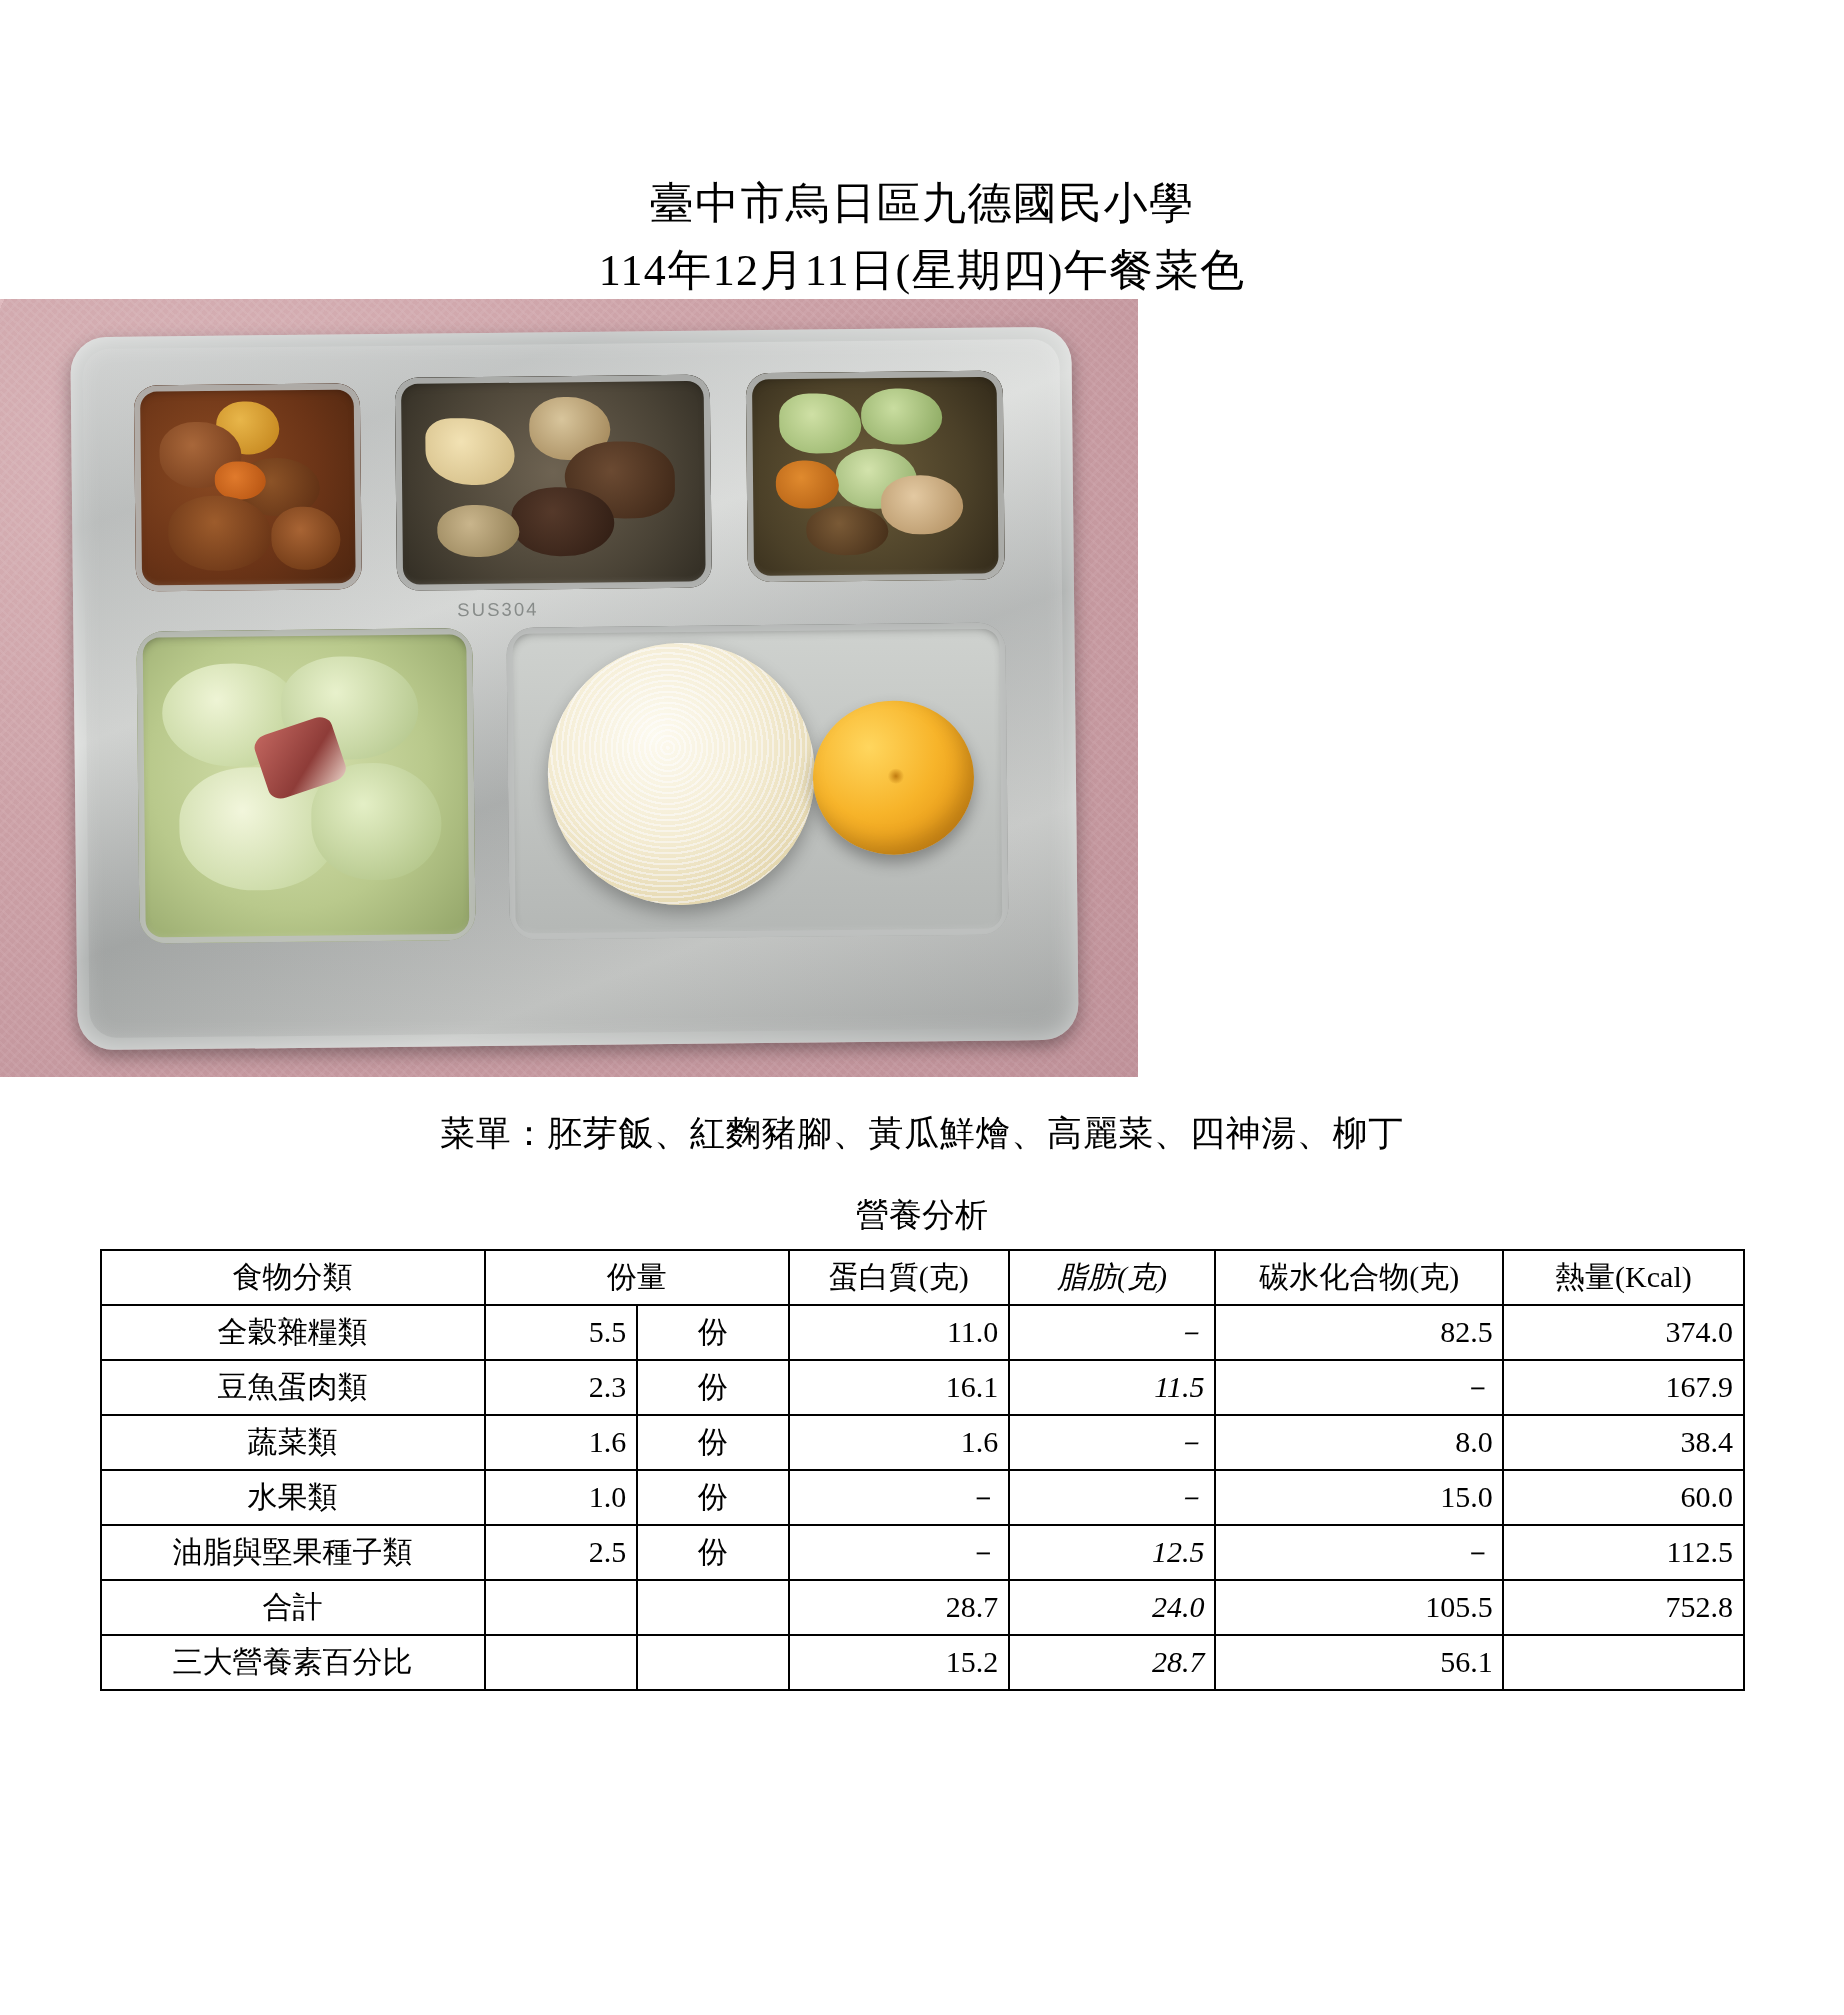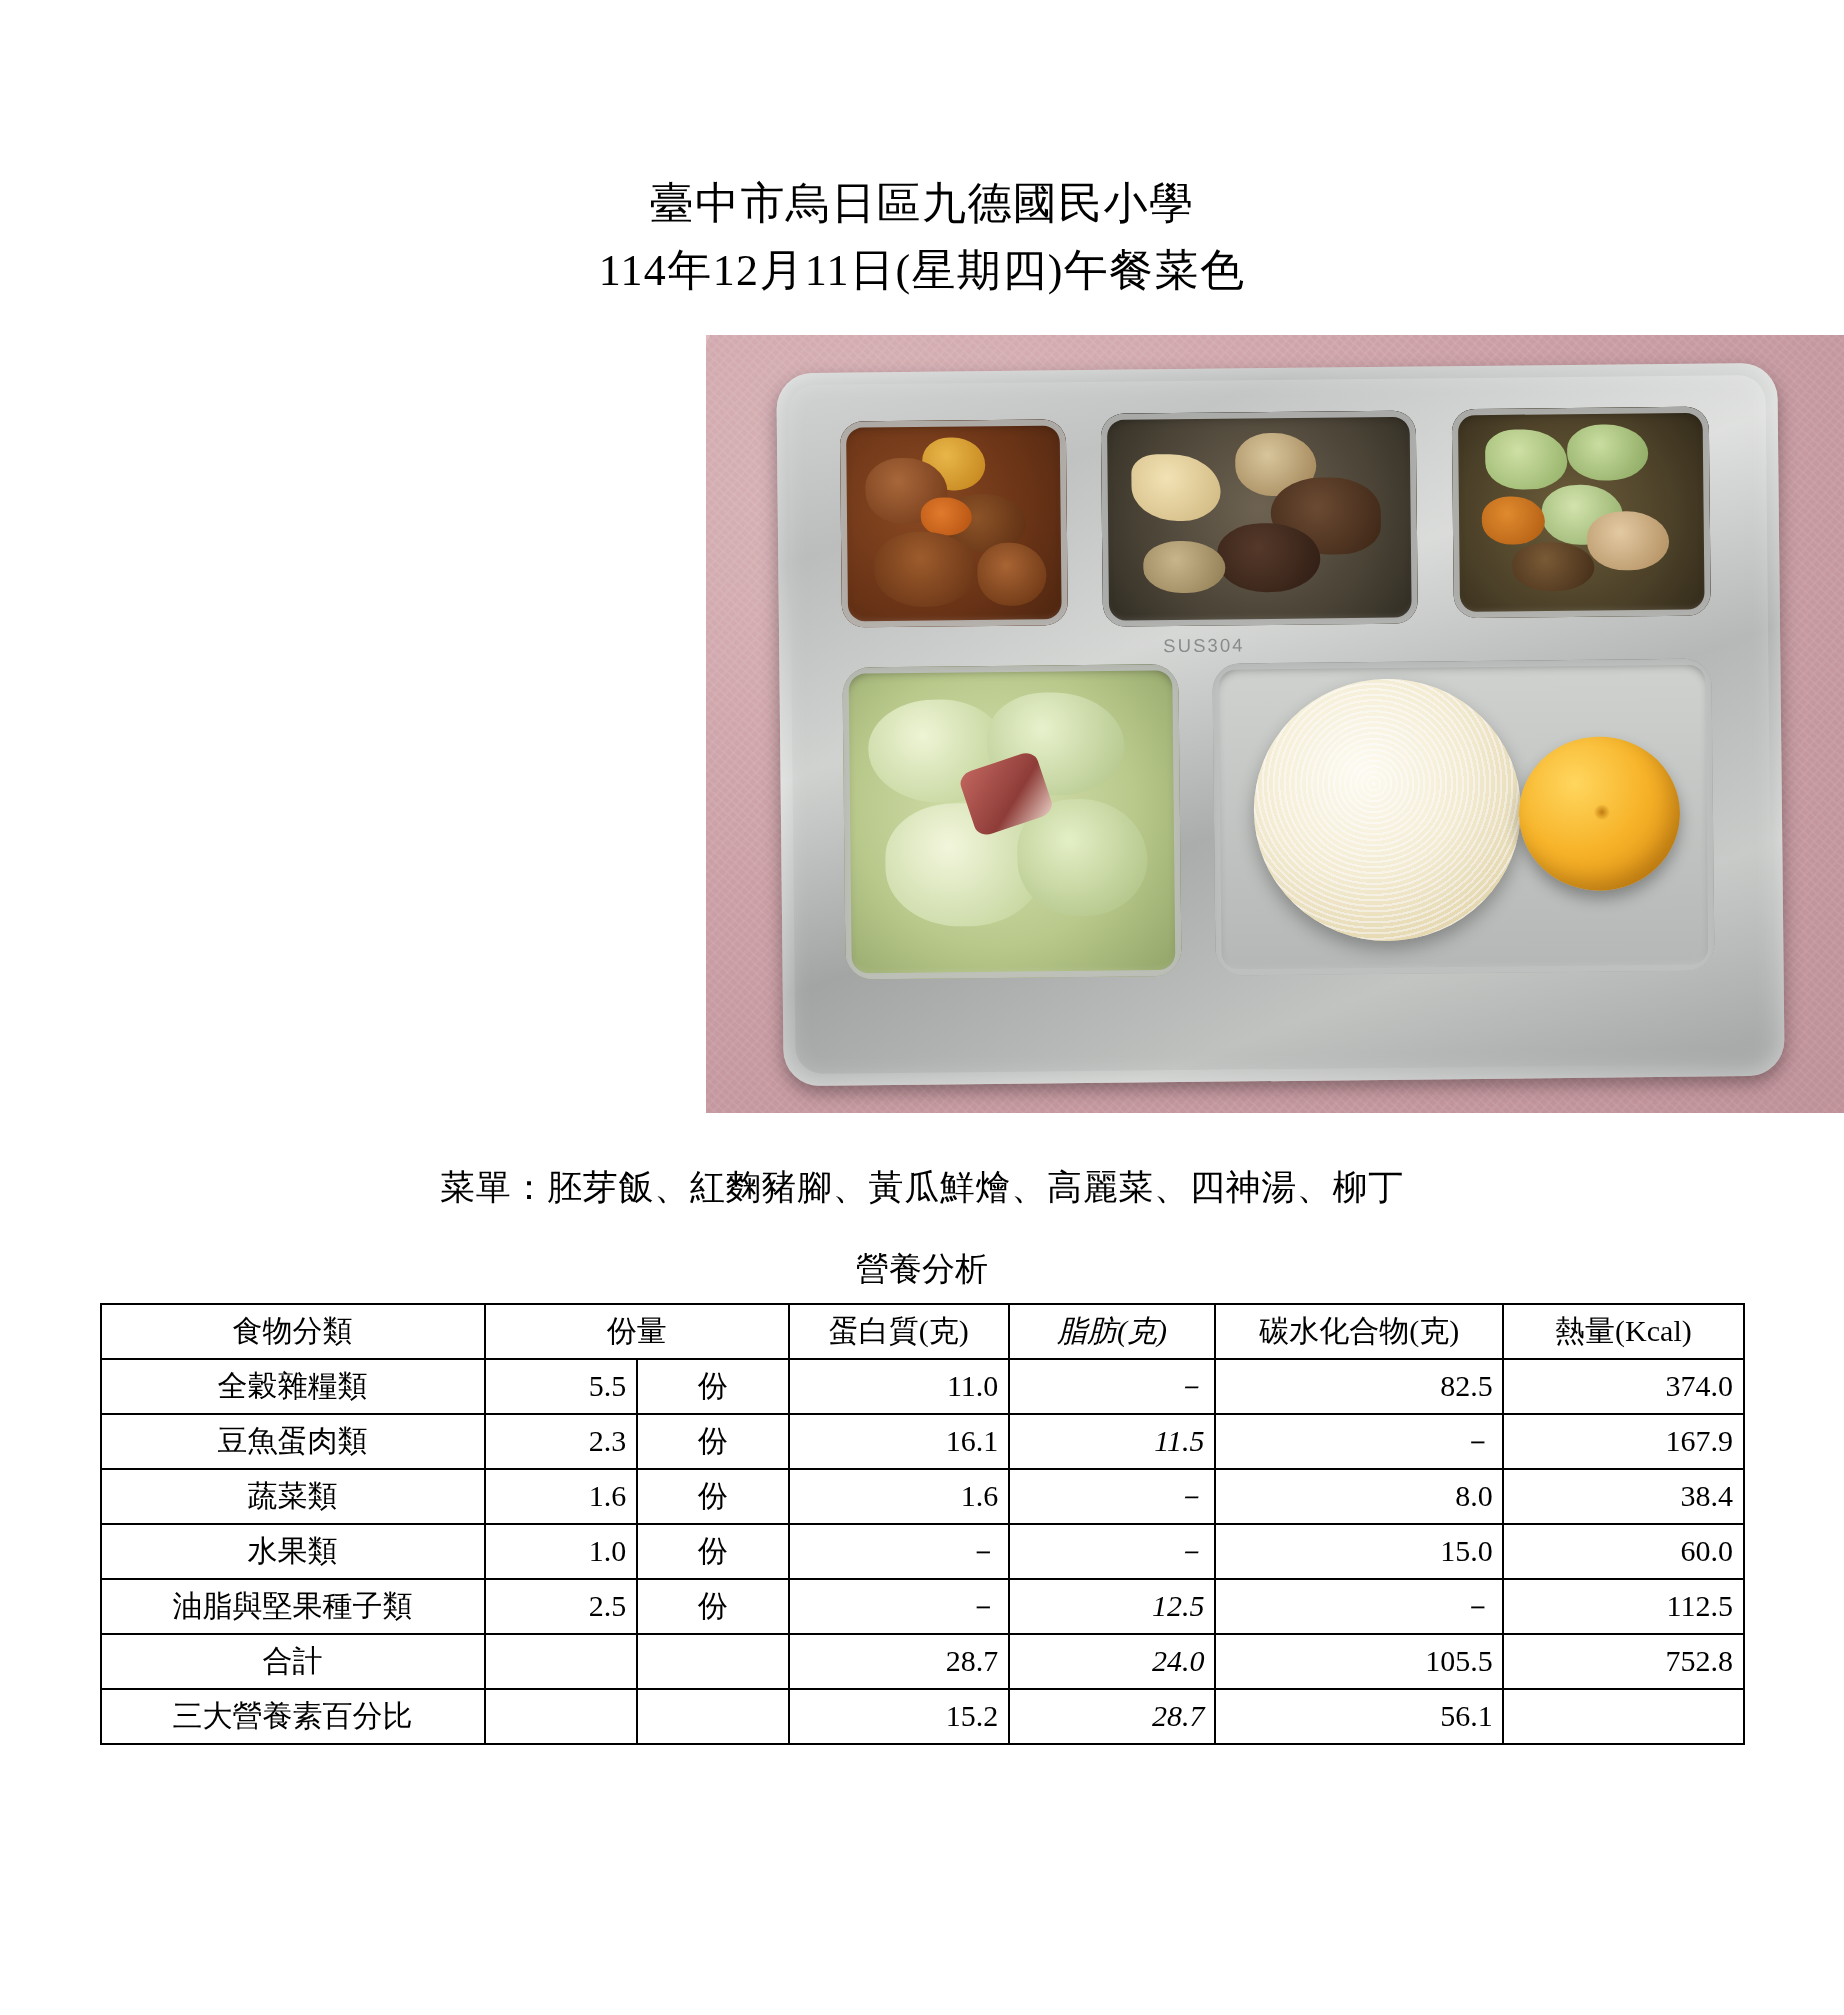--- a/index.html
+++ b/index.html
@@ -35,23 +35,22 @@
     letter-spacing: 1.4px;
     font-weight: 400;
     font-family: "Liberation Serif", "DejaVu Serif", serif;
   }
   .header .line2 {
     margin-top: 9.6px;
   }
 
   
   .photo-wrap {
-    margin-top: 36px;
     display: flex;
-    justify-content: flex-end;
+    justify-content: flex-start;
   }
   .photo {
     width: 1138px;
     height: 778px;
     position: relative;
     overflow: hidden;
     background: #d8b3b8;
   }
   
   .cloth {
@@ -177,21 +176,21 @@
     color: #6f7472;
     letter-spacing: 2.1px;
     font-family: "Liberation Sans", sans-serif;
     opacity: 0.75;
   }
 
   
   .menu-line {
     text-align: center;
     font-size: 35px;
-    margin-top: 51px;
+    margin-top: 33px;
     letter-spacing: 0.7px;
   }
 
   
   .nutri-title {
     text-align: center;
     font-size: 33px;
     margin-top: 36px;
     margin-bottom: 11px;
     font-family: Liberation Mono, monospace;

